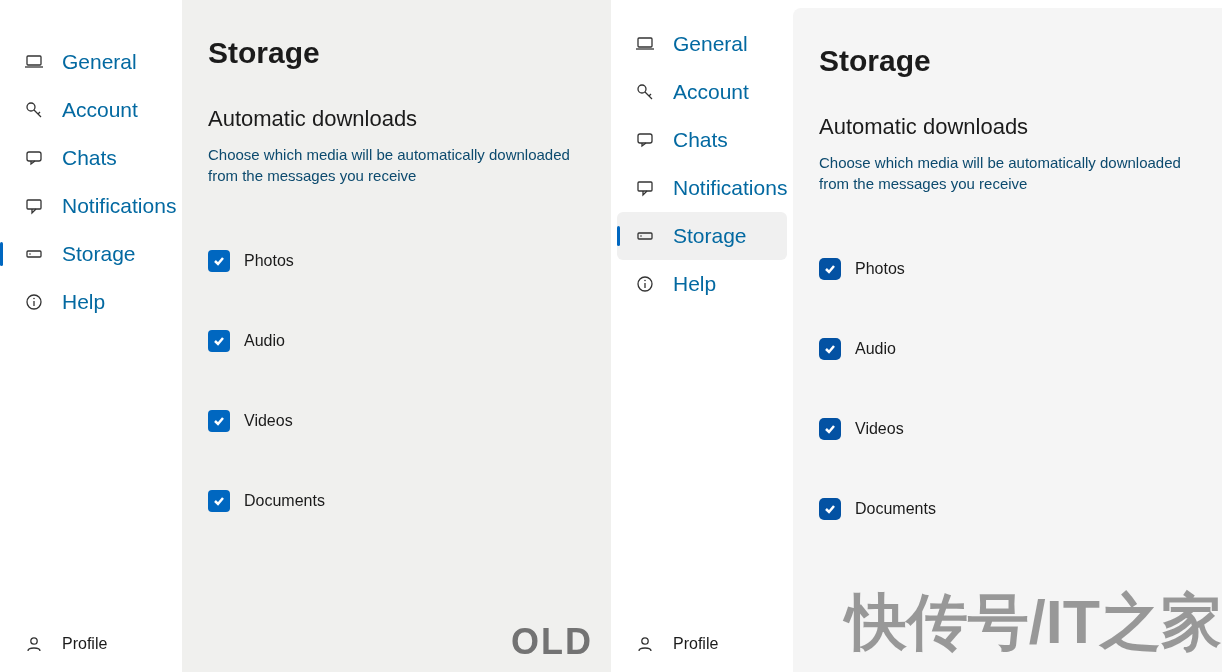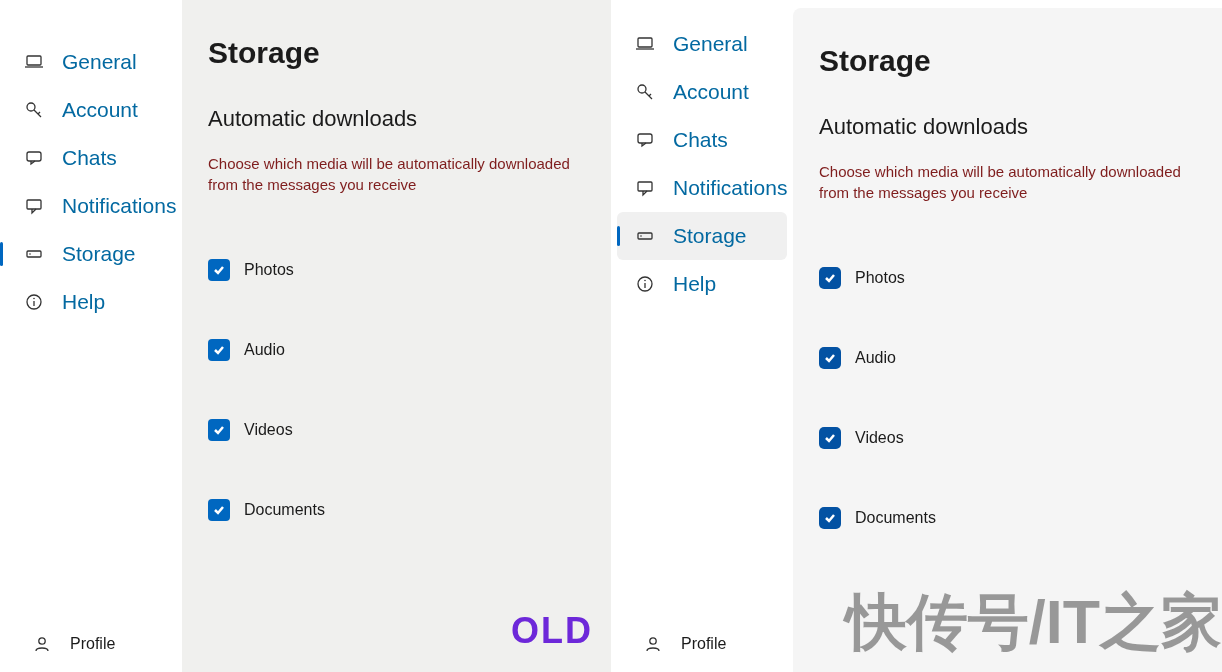--- a/index.html
+++ b/index.html
@@ -76,21 +76,21 @@
       justify-content: center;
       color: #333;
     }
     .sidebar-spacer {
       flex: 1;
     }
     .sidebar-profile {
       display: flex;
       align-items: center;
       height: 56px;
-      padding-left: 32px;
+      padding-left: 24px;
       cursor: pointer;
       font-size: 16px;
       color: #1b1b1b;
     }
     .content {
       flex: 1;
       padding: 36px 26px 20px 26px;
       display: flex;
       flex-direction: column;
       position: relative;
@@ -106,25 +106,25 @@
     .page-title {
       font-size: 30px;
       font-weight: 600;
       color: #1b1b1b;
       margin-bottom: 36px;
     }
     .section-title {
       font-size: 22px;
       font-weight: 400;
       color: #1b1b1b;
-      margin-bottom: 21px;
+      margin-bottom: 12px;
     }
     .section-desc {
       font-size: 15px;
-      color: #7f1d1d;
+      color: #0c4a6e;
       line-height: 1.4;
       margin-bottom: 22px;
       max-width: 370px;
     }
     .checkbox-row {
       display: flex;
       align-items: center;
       margin-bottom: 16px;
       cursor: pointer;
       margin-top: 42px;
@@ -149,25 +149,25 @@
       stroke-width: 2.5;
       fill: none;
     }
     .checkbox-label {
       font-size: 16px;
       color: #1b1b1b;
     }
     .badge-old {
       position: absolute;
       right: 18px;
-      bottom: 20px;
+      bottom: 9px;
       font-size: 36px;
       font-weight: 900;
       letter-spacing: 2px;
-      color: #6d28d9;
+      color: #737373;
       font-family: "Arial Black", sans-serif;
     }
     .watermark {
       position: absolute;
       right: 0;
       bottom: 8px;
       font-size: 61px;
       font-weight: 700;
       color: rgba(0,0,0,0.38);
       white-space: nowrap;

